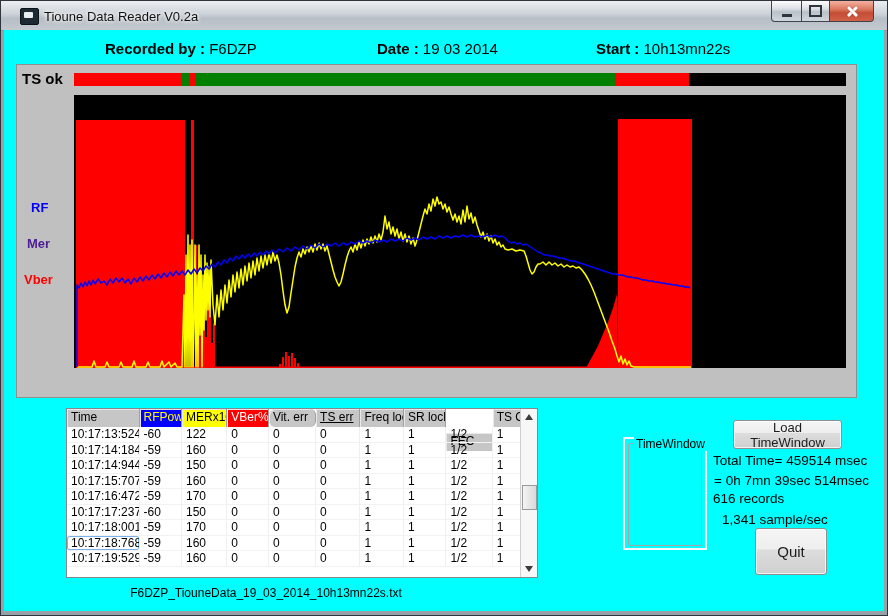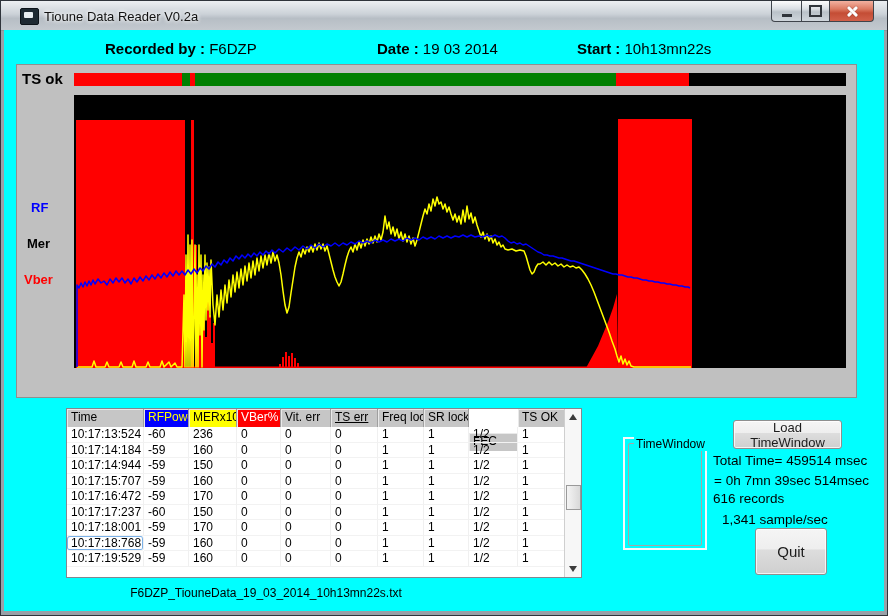--- a/index.html
+++ b/index.html
@@ -28,24 +28,24 @@
   .hdr-item{position:absolute;top:40px;font-size:15px;color:#000;white-space:nowrap;}
   .hdr-item b{font-weight:bold;}
   
   .panel{position:absolute;left:16px;top:64px;width:841px;height:334px;background:#c0c0c0;border:1px solid #8f8f8f;box-sizing:border-box;}
   .ts-label{position:absolute;left:22px;top:70px;font-size:15px;font-weight:bold;color:#000;}
   .ts-bar{position:absolute;left:74px;top:73px;width:772px;height:13px;display:flex;}
   .ts-bar div{height:13px;}
   .chart-plot{position:absolute;left:74px;top:95px;width:772px;height:273px;background:#000;}
   .leg{position:absolute;font-size:13px;font-weight:bold;}
   .leg.rf{left:31px;top:200px;color:#0000ff;}
-  .leg.mer{left:27px;top:236px;color:#000000;}
+  .leg.mer{left:27px;top:236px;color:#4c1d95;}
   .leg.vber{left:24px;top:272px;color:#ff0000;}
   
-  .grid{position:absolute;left:66px;top:408px;width:516px;height:170px;background:#fff;border:1px solid #828790;box-sizing:border-box;}
+  .grid{position:absolute;left:66px;top:408px;width:472px;height:170px;background:#fff;border:1px solid #828790;box-sizing:border-box;}
   .thead{display:flex;height:18px;}
   .th{box-sizing:border-box;height:18px;line-height:17px;padding-left:4px;font-size:12px;color:#000;background:#c6c6c6;
       border-right:1px solid #9f9f9f;box-shadow:inset 1px 1px 0 #e9e9e9;overflow:hidden;white-space:nowrap;}
   .tr{display:flex;height:15.5px;align-items:flex-end;}
   .td{box-sizing:border-box;height:15.5px;line-height:15px;padding-left:4px;font-size:12px;color:#000;
       border-right:1px solid #f0f0f0;border-bottom:1px solid #f2f2f2;overflow:hidden;white-space:nowrap;}
   .td.focused{box-shadow:inset 0 0 0 1px #7ab1e8;border-radius:3px;}
   .vscroll{position:absolute;right:0;top:0;width:16px;height:168px;background:#f7f7f7;border-left:1px solid #cfcfcf;}
   .sb-up,.sb-down{position:absolute;left:0;width:16px;height:16px;display:flex;align-items:center;justify-content:center;}
   .sb-up{top:0;} .sb-down{bottom:0;}
@@ -93,21 +93,21 @@
   <div class="client"></div>
 
   <div class="hdr-item" style="left:105px;">
     <b>Recorded by :</b>
     <span>F6DZP</span>
   </div>
   <div class="hdr-item" style="left:377px;">
     <b>Date :</b>
     <span>19 03 2014</span>
   </div>
-  <div class="hdr-item" style="left:577px;text-align:right;">
+  <div class="hdr-item" style="left:596px;text-align:right;">
     <b>Start :</b>
     <span>10h13mn22s</span>
   </div>
 
   <div class="panel"></div>
   <div class="ts-label">TS ok</div>
   <div class="ts-bar">
       <div style="width: 108px; background: rgb(255, 0, 0);"></div>
       <div style="width: 8px; background: rgb(0, 128, 0);"></div>
       <div style="width: 5px; background: rgb(255, 0, 0);"></div>
@@ -145,32 +145,32 @@
   <div class="leg rf">RF</div>
   <div class="leg mer">Mer</div>
   <div class="leg vber">Vber</div>
 
   <div class="grid">
     <div class="thead">
         <div class="th" style="width: 77px;">Time</div>
         <div class="th" style="width: 45px; background: rgb(0, 0, 255); color: rgb(255, 255, 0);">RFPower</div>
         <div class="th" style="width: 48px; background: rgb(255, 255, 0); color: rgb(0, 0, 0);">MERx10</div>
         <div class="th" style="width: 44px; background: rgb(255, 0, 0); color: rgb(255, 255, 255);">VBer%</div>
-        <div class="th" style="width: 50px;">Vit. err</div>
+        <div class="th" style="width: 50px; border-radius: 6px;">Vit. err</div>
         <div class="th" style="width: 47px; text-decoration: underline;">TS err</div>
         <div class="th" style="width: 46px;">Freq lock</div>
         <div class="th" style="width: 45px;">SR lock</div>
         <div class="th" style="width: 49px; margin-top: 24px;">FEC</div>
         <div class="th" style="width: 47px;">TS OK</div>
       </div>
     <div>
         <div class="tr">
           <div class="td" style="width: 77px;">10:17:13:524</div>
           <div class="td" style="width: 45px;">-60</div>
-          <div class="td" style="width: 48px;">236</div>
+          <div class="td" style="width: 48px;">122</div>
           <div class="td" style="width: 44px;">0</div>
           <div class="td" style="width: 50px;">0</div>
           <div class="td" style="width: 47px;">0</div>
           <div class="td" style="width: 46px;">1</div>
           <div class="td" style="width: 45px;">1</div>
           <div class="td" style="width: 49px;">1/2</div>
           <div class="td" style="width: 47px;">1</div>
         </div>
         <div class="tr">
           <div class="td" style="width: 77px;">10:17:14:184</div>

